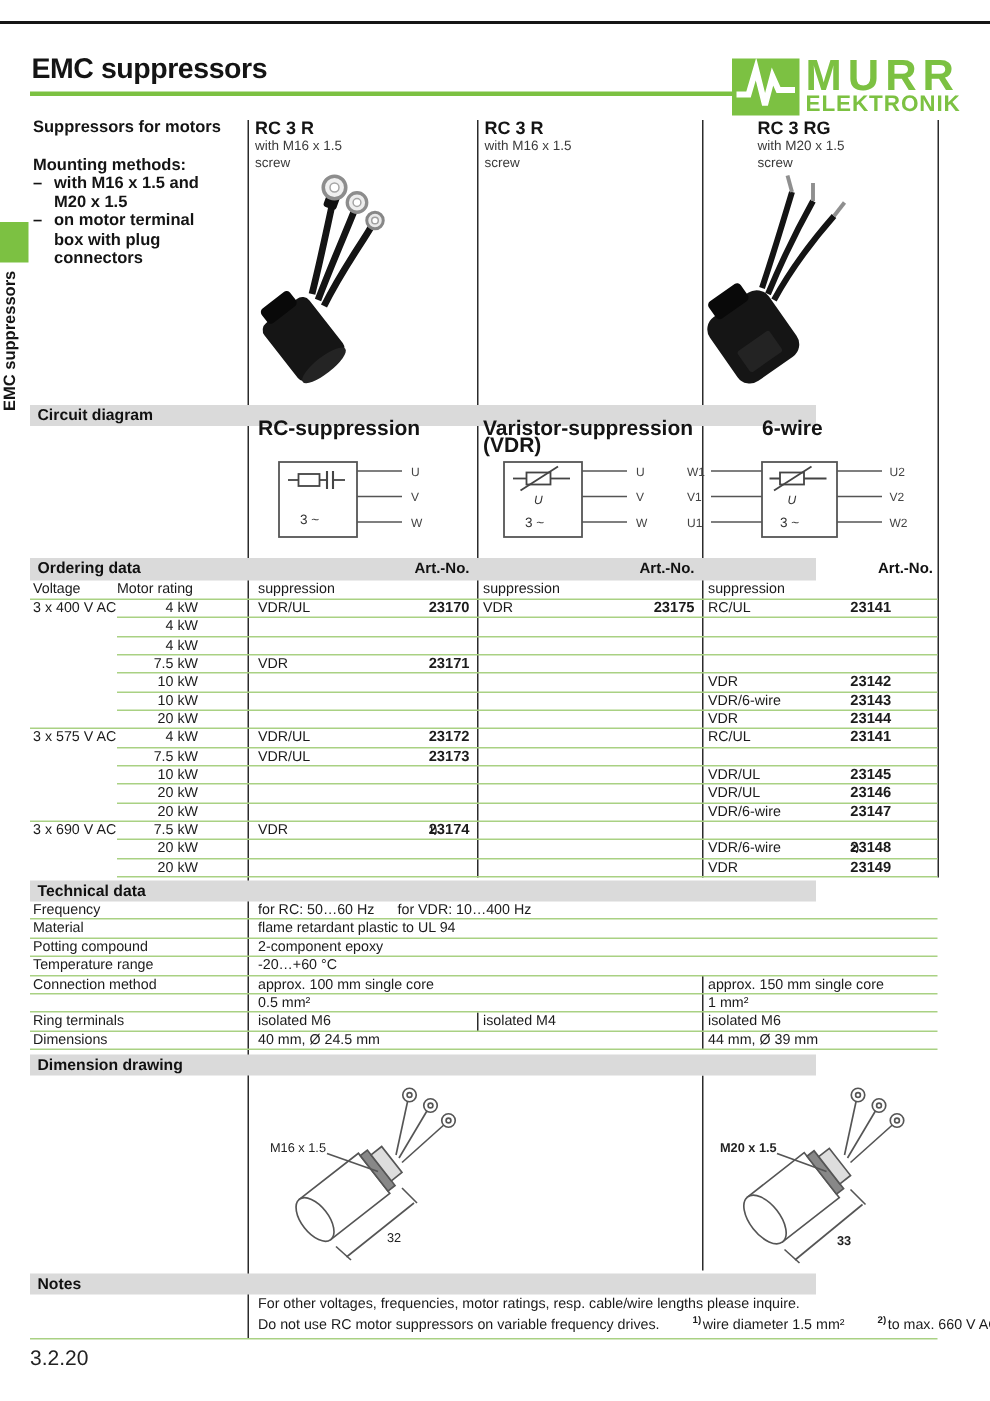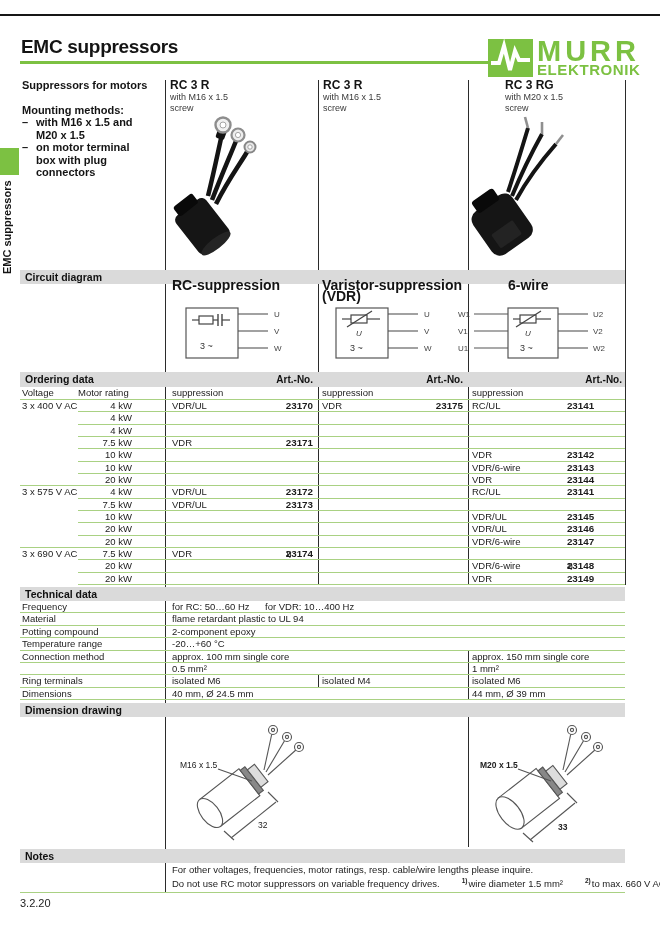--- a/index.html
+++ b/index.html
@@ -23,21 +23,21 @@
   .intro{position:absolute;left:22px;top:79px;width:135px;font-size:11px;font-weight:bold;line-height:12.5px;color:#141414;}
   .intro-h2{margin-top:12px;}
   .intro li{list-style:none;position:relative;padding-left:14px;width:122px;}
   .intro .dash{position:absolute;left:0;}
   
   .prod{position:absolute;top:79px;width:140px;}
   .prod-name{font-weight:bold;font-size:12px;color:#141414;line-height:13px;}
   .prod-sub{font-size:9px;color:#3a3a3a;line-height:11px;}
   .vline{position:absolute;width:1px;background:#2b2b2b;}
   
-  .band{position:absolute;left:20px;width:605px;background:var(--band);font-weight:bold;font-size:10.5px;color:#111;padding-left:5px;}
+  .band{position:absolute;left:20px;width:524px;background:var(--band);font-weight:bold;font-size:10.5px;color:#111;padding-left:5px;}
   .band-label{display:inline-block;}
   .art-label{position:absolute;top:0;width:93px;text-align:right;font-weight:bold;font-size:10px;}
   
   .ord-subhead{position:absolute;left:20px;top:387px;width:605px;height:13px;font-size:9.5px;line-height:12px;border-bottom:1px solid var(--rowline);}
   .ord-subhead span{position:absolute;top:0;}
   .ord-table{position:absolute;left:20px;top:400px;width:605px;height:185px;}
   .ord-row{position:absolute;left:0;width:605px;height:12.33px;font-size:9.5px;line-height:12.3px;}
   .ord-row span{position:absolute;top:0;white-space:nowrap;}
   .ord-sep{position:absolute;bottom:0;left:58px;right:0;height:1px;background:var(--rowline);}
   .ord-sep.full{left:0;}
@@ -52,21 +52,21 @@
   .tech-row span{position:absolute;top:0;white-space:nowrap;}
   .t-label{left:2px;} .t-v1{left:152px;} .t-v1b{left:245px;} .t-v2{left:302px;} .t-v3{left:452px;}
   
   .circ-title{position:absolute;font-weight:bold;font-size:14px;color:#141414;line-height:11px;}
   .diag{position:absolute;}
   .diag text{font-family:"Liberation Sans",sans-serif;}
   
   .note-line{position:absolute;left:172px;font-size:9.5px;white-space:nowrap;}
   .fn{margin-left:22px;}
   .footer-line{position:absolute;left:20px;top:892px;width:605px;height:1px;background:var(--rowline);}
-  .footer{position:absolute;left:20px;top:897px;font-size:11px;color:#222;}
+  .footer{position:absolute;left:20px;top:897px;font-size:14px;color:#222;}
   svg{display:block;}
 </style>
 </head>
 <body>
 
 <div class="page">
 
   <div class="top-rule"></div>
   <div class="page-title">EMC suppressors</div>
   <div class="title-rule"></div>

